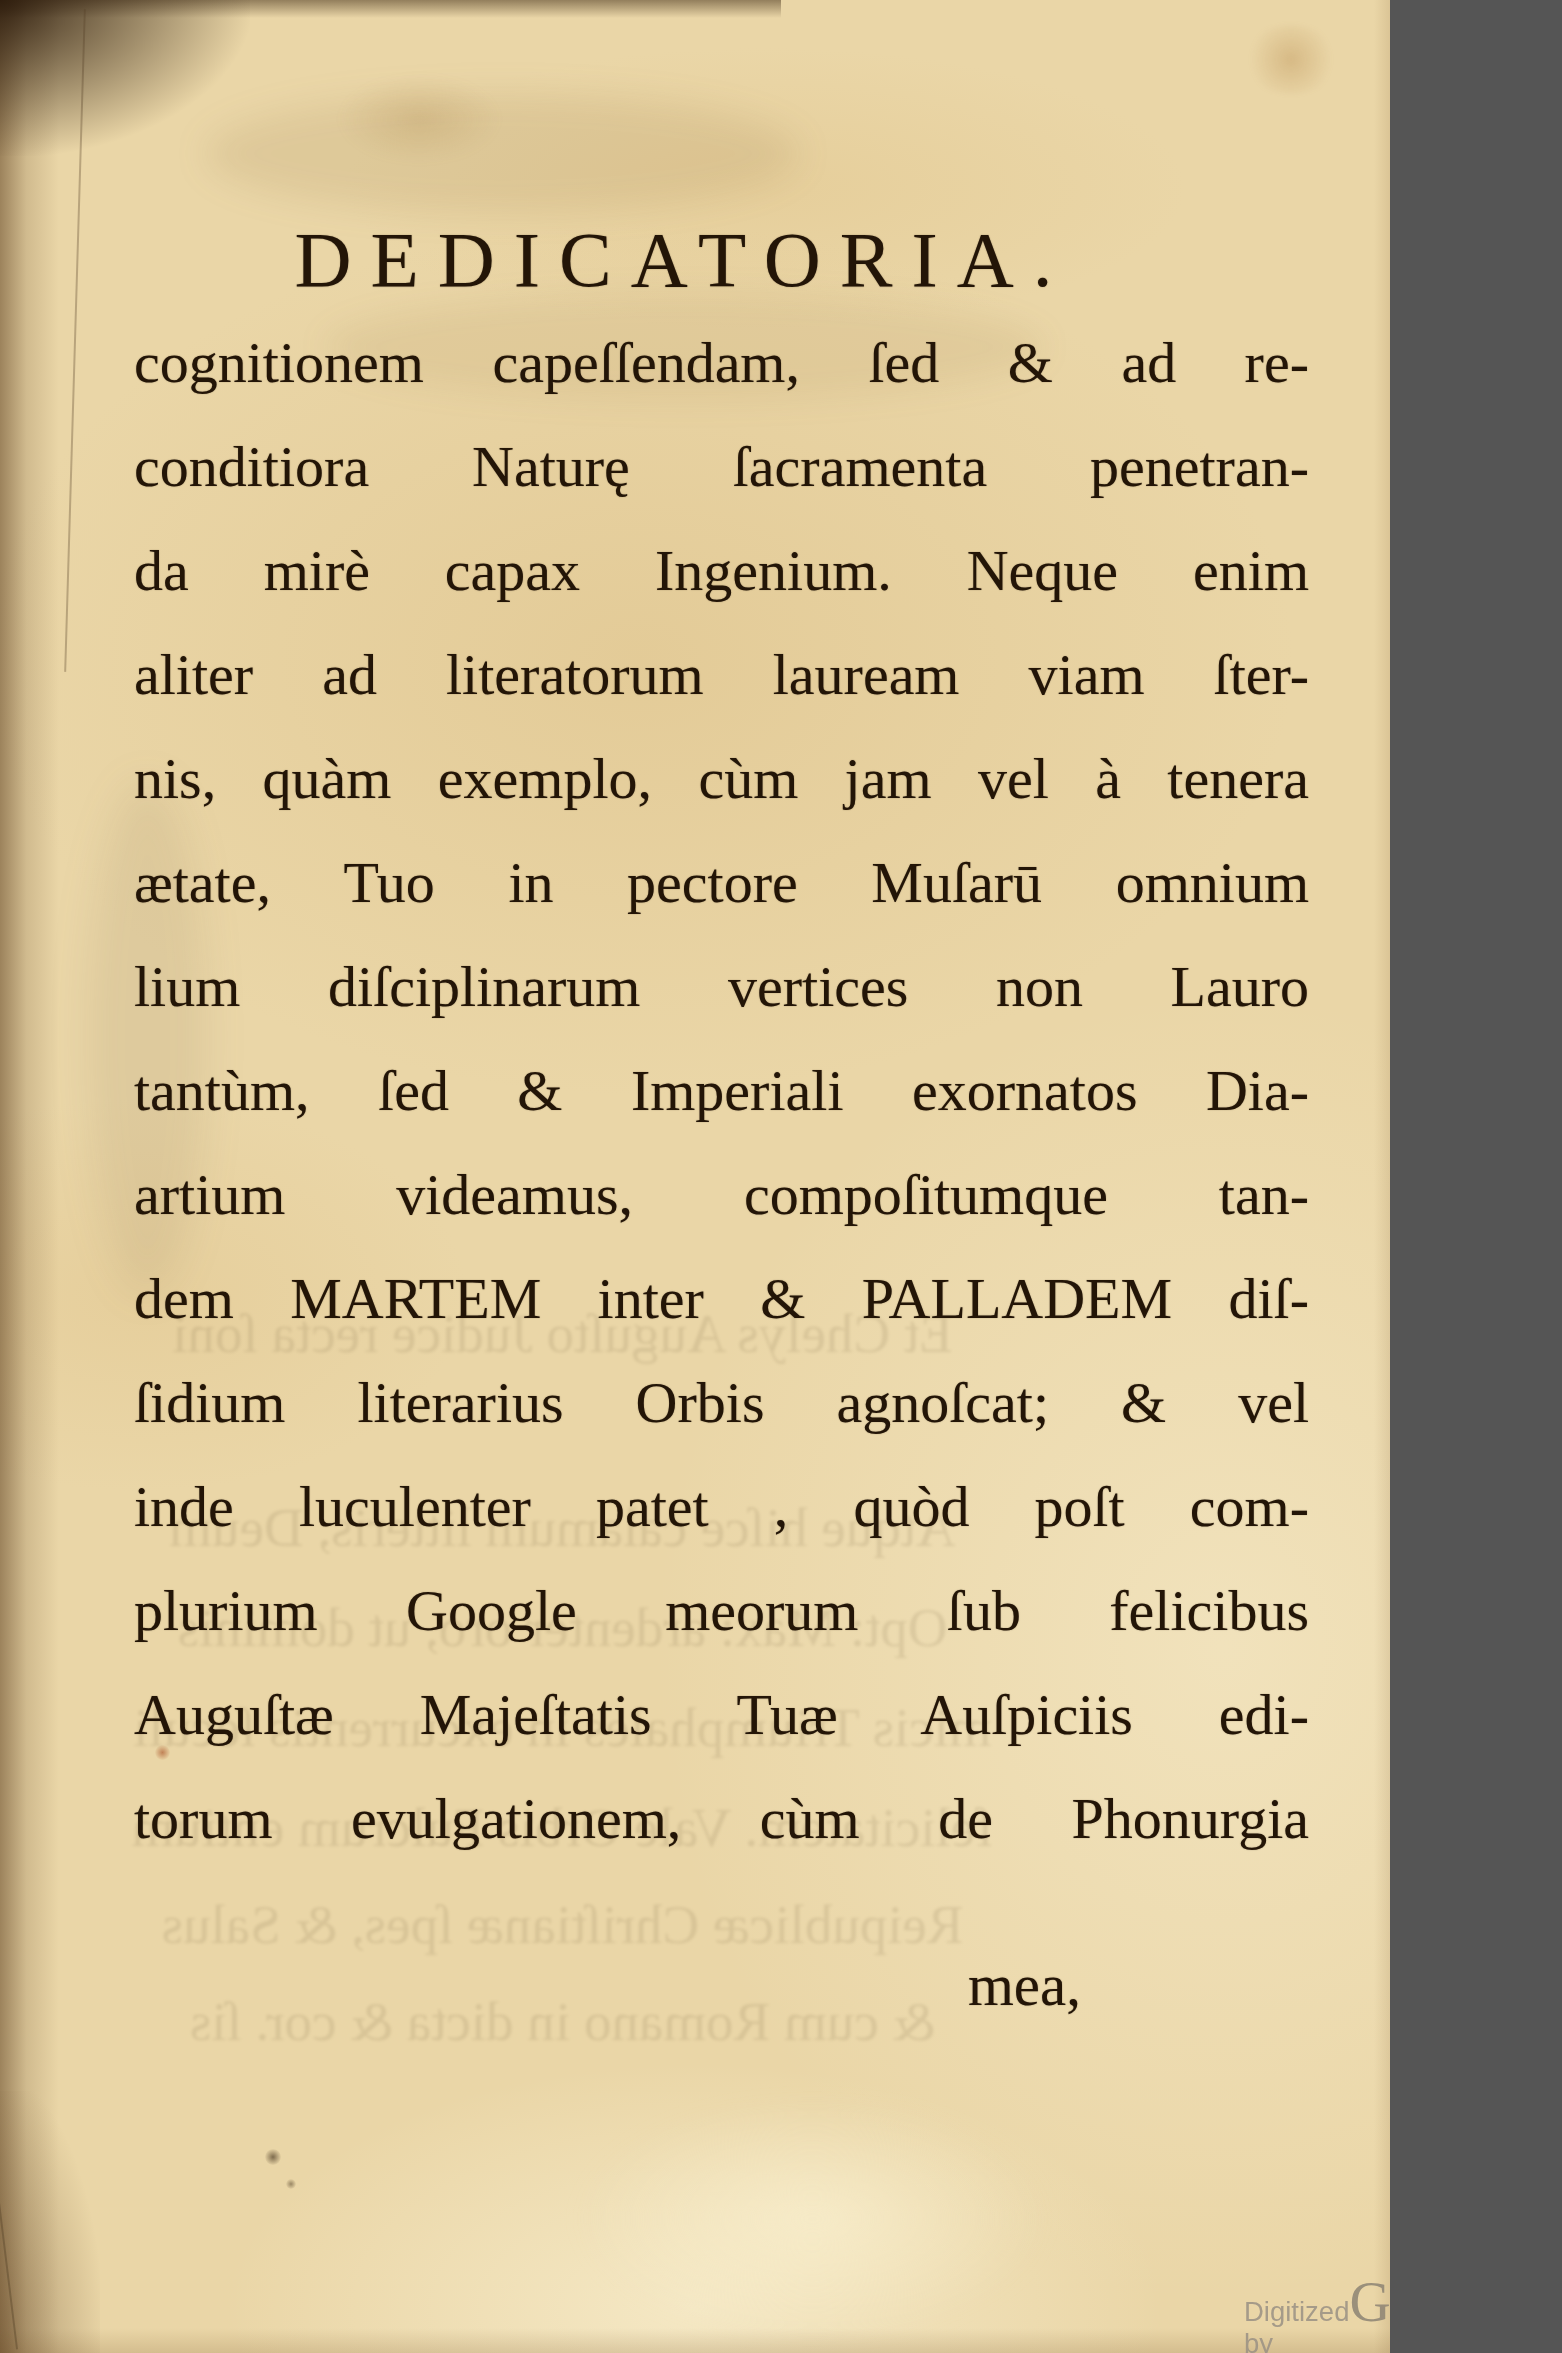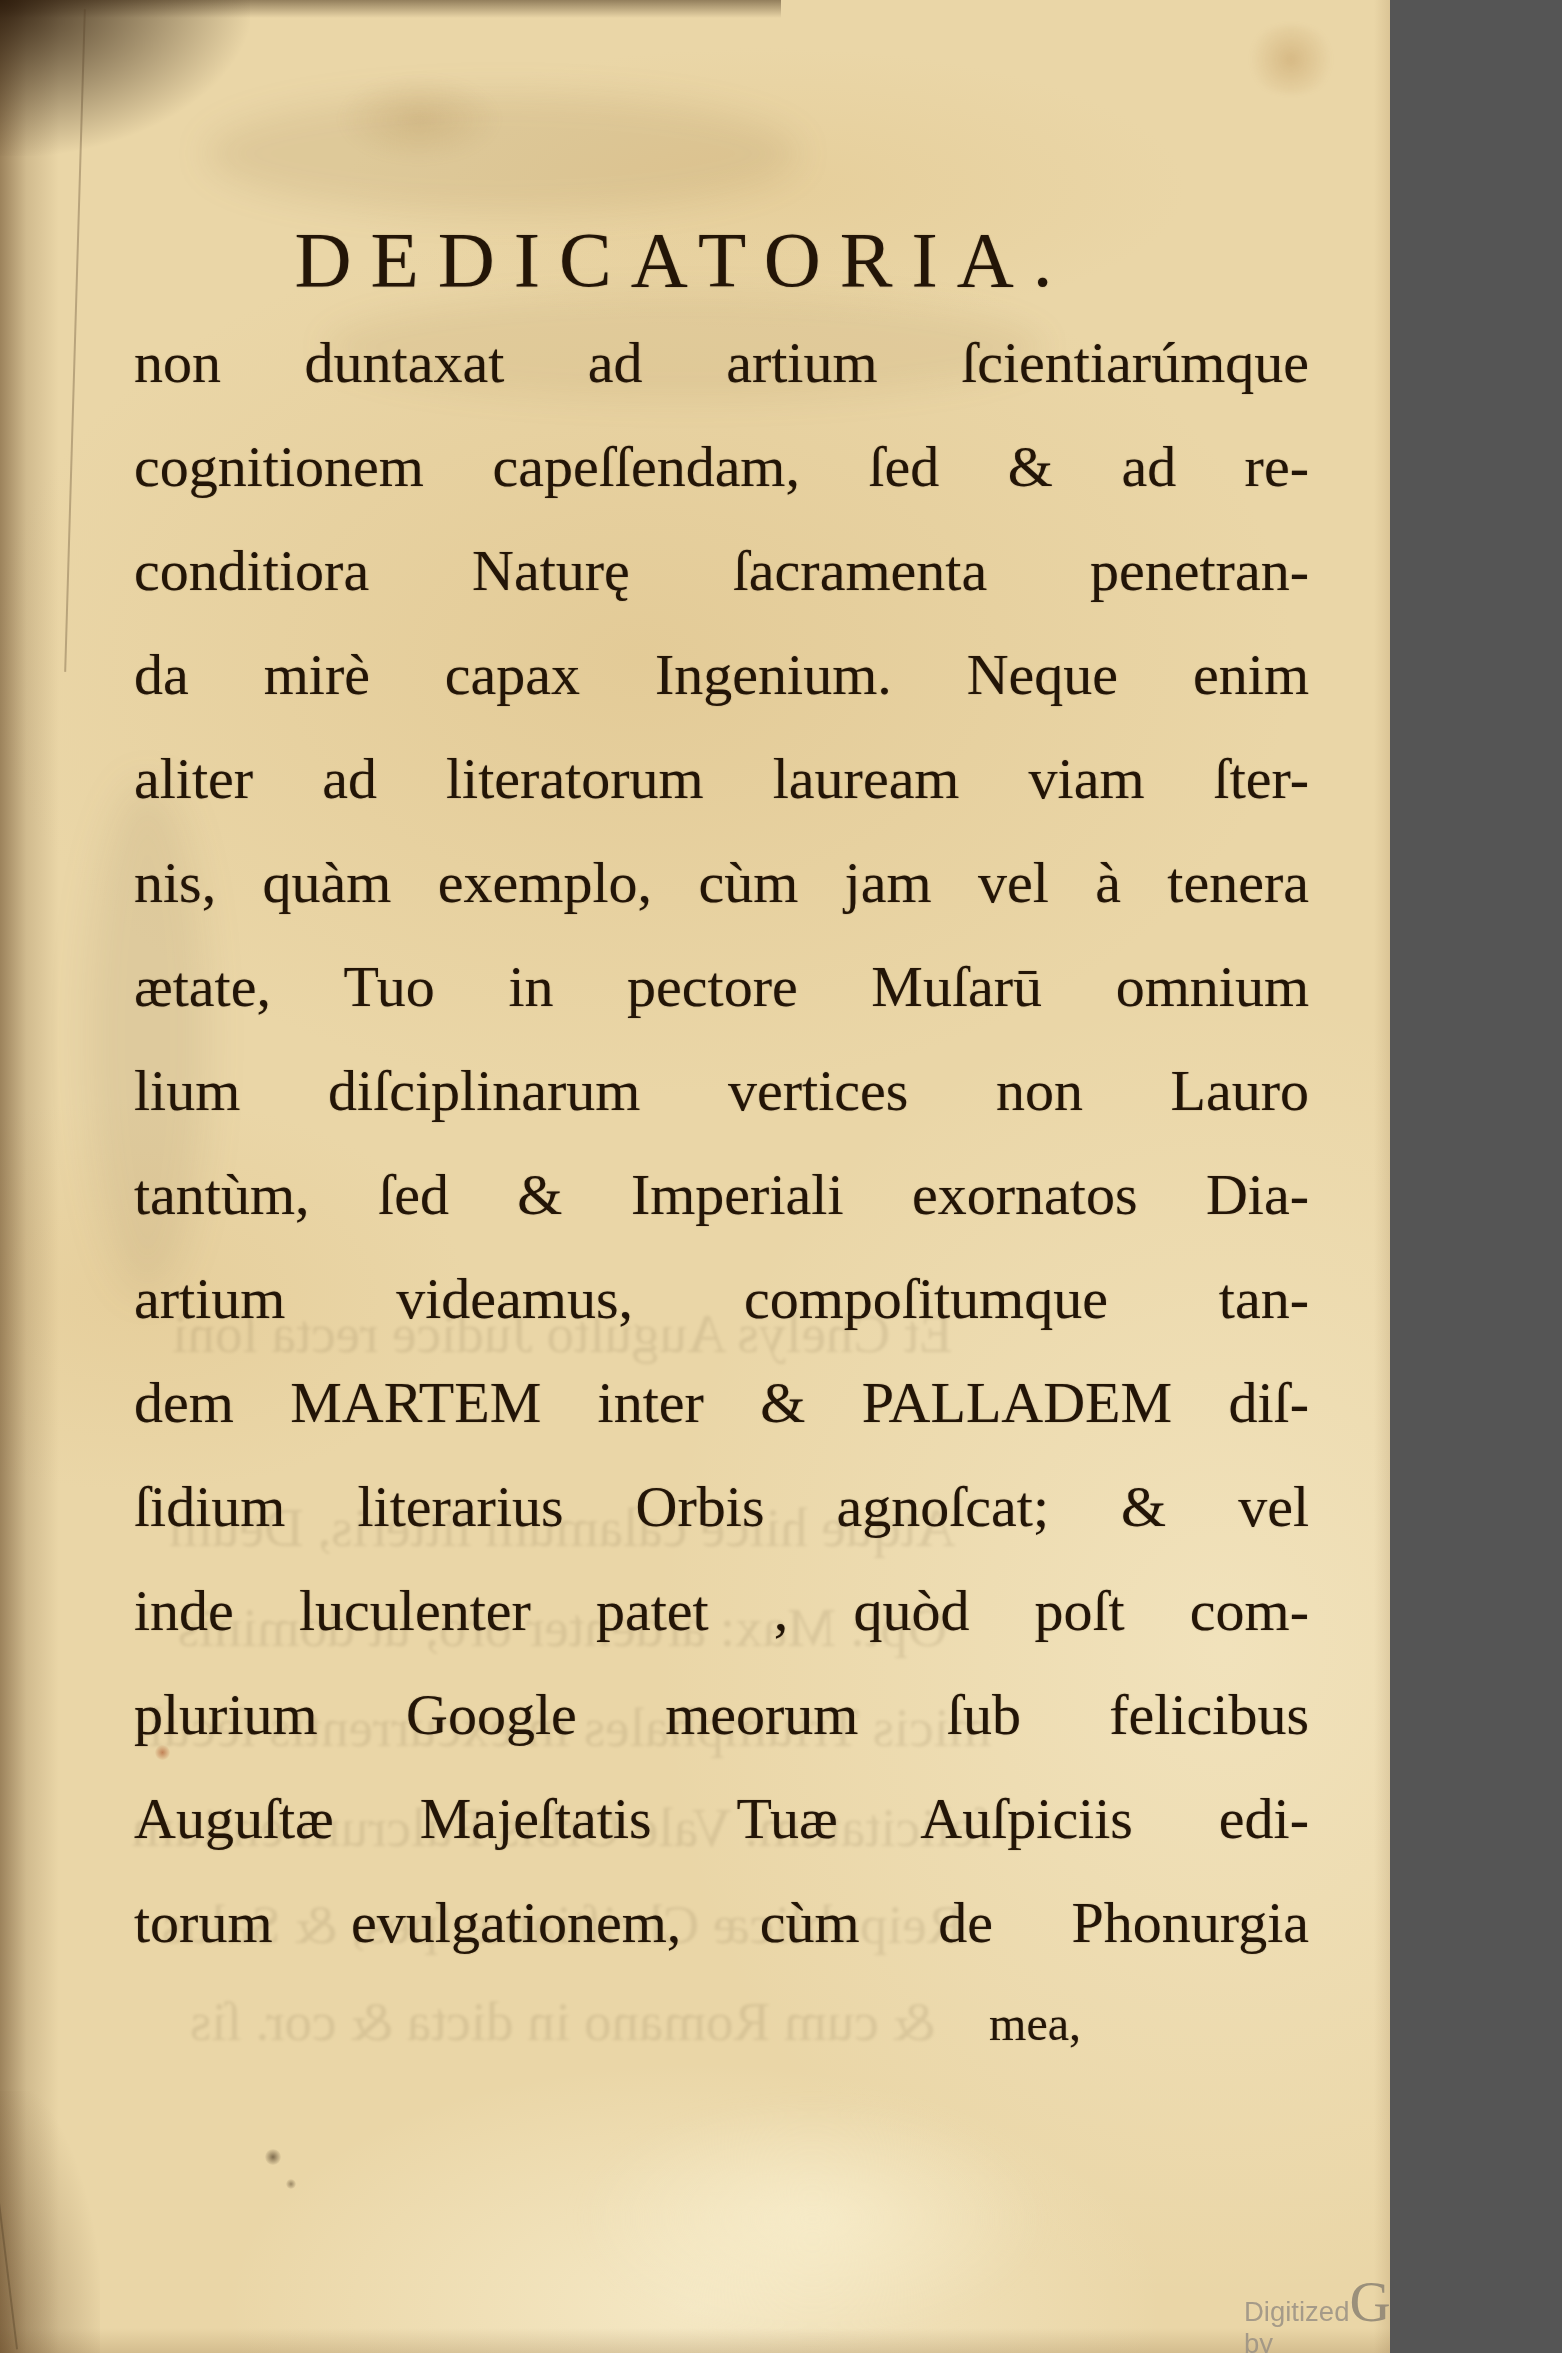--- a/index.html
+++ b/index.html
@@ -32,22 +32,22 @@
     text-shadow:0 0 1.3px rgba(35,21,7,0.40);
   }
   .line{
     height:104px;line-height:104px;
     font-size:58px;
     text-align:justify;
     text-align-last:justify;
     overflow:hidden;
   }
   .catchword{
-    position:absolute;top:2000px;right:309px;
-    font-size:48px;line-height:1;
+    position:absolute;top:1956px;right:309px;
+    font-size:59px;line-height:1;
     color:#231507;
     text-shadow:0 0 1.3px rgba(35,21,7,0.40);
   }
   
   .ghost{
     position:absolute;left:75px;width:975px;
     font-size:55px;line-height:1;
     text-align:center;
     color:#6d5a38;opacity:0.14;
     filter:blur(1.6px);
@@ -119,21 +119,20 @@
   <div class="stain s4"></div>
   <div class="stain s5"></div>
   <div class="stain s6"></div>
   <div class="stain s7"></div>
   <div class="stain s8"></div>
   <div class="stain s9"></div>
 
   <div class="title">DEDICATORIA.</div>
 
   <div class="textblock">
-    <div class="line">non duntaxat ad artium ſcientiarúmque</div>
     <div class="line">cognitionem capeſſendam, ſed &amp; ad re-</div>
     <div class="line">conditiora Naturę ſacramenta penetran-</div>
     <div class="line">da mirè capax Ingenium. Neque enim</div>
     <div class="line">aliter ad literatorum lauream viam ſter-</div>
     <div class="line">nis, quàm exemplo, cùm jam vel à tenera</div>
     <div class="line">ætate, Tuo in pectore Muſarū omnium</div>
     <div class="line">lium diſciplinarum vertices non Lauro</div>
     <div class="line">tantùm, ſed &amp; Imperiali exornatos Dia-</div>
     <div class="line">artium videamus, compoſitumque tan-</div>
     <div class="line">dem MARTEM inter &amp; PALLADEM diſ-</div>

